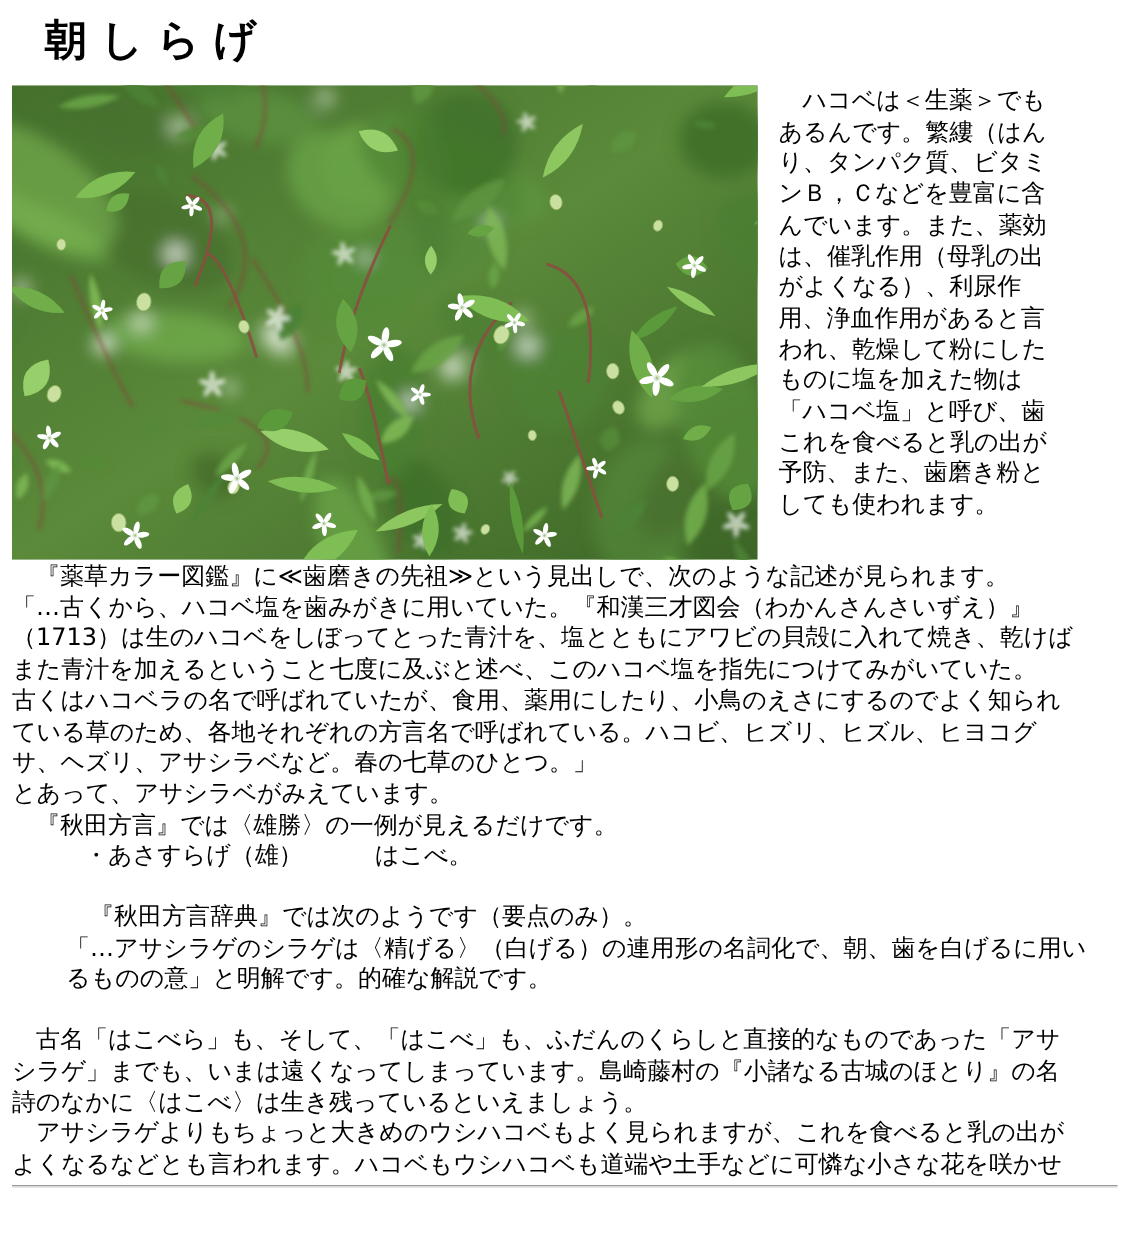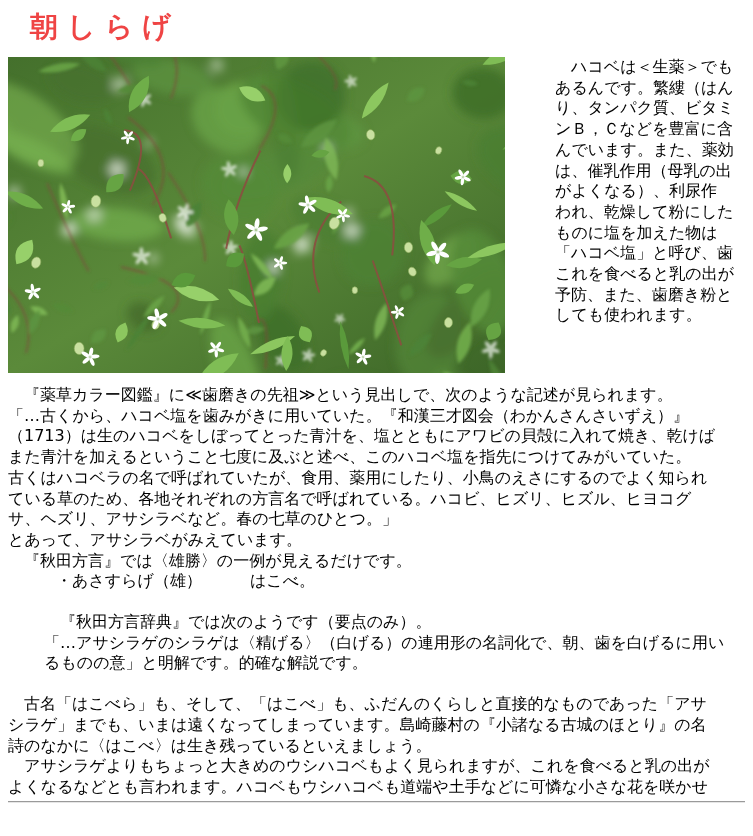--- a/index.html
+++ b/index.html
@@ -6,45 +6,45 @@
   body{
     width:753px;height:836px;box-sizing:border-box;
     padding:8px;background:#ffffff;color:#000;
     font-family:"DejaVu Sans",sans-serif;
     overflow:hidden;
   }
   .page-title{
     font-size:28px;font-weight:bold;letter-spacing:9px;
     line-height:34px;margin:2px 0 0 22px;white-space:pre;
   }
-  .photo-row{display:flex;margin-top:13px;gap:36px;}
+  .photo-row{display:flex;margin-top:13px;}
   .photo{
     width:497px;height:316px;flex:0 0 497px;overflow:hidden;
     background:#4c7a33;
   }
   .photo svg{display:block;}
   .intro-col{margin-left:14px;width:230px;}
   .tline{
     font-size:16px;line-height:20.7px;white-space:pre;
     letter-spacing:0;
   }
-  .block-zukan{margin-top:12px;}
+  .block-zukan{margin-top:1px;}
   .block-hogen{}
   .block-jiten{margin-top:20px;margin-left:36px;}
   .block-closing{margin-top:20px;}
   .bottom-rule{
     border:none;height:0;
     border-top:1px solid #9a9a9a;border-bottom:1px solid #e6e6e6;
     margin:3px 0 0 0;
   }
 </style>
 </head>
 <body>
 
-<div class="page-title" style="color: #ef4444;">朝しらげ</div>
+<div class="page-title" style="color: #000000;">朝しらげ</div>
 
 <div class="photo-row">
   <div class="photo" id="photo">
       <svg width="497" height="316" viewBox="0 0 497 316">
         <defs>
           <linearGradient id="bg" x1="0" y1="0" x2="1" y2="1">
             <stop offset="0" stop-color="#44702c"></stop>
             <stop offset="0.5" stop-color="#5b8a3a"></stop>
             <stop offset="1" stop-color="#3c6527"></stop>
           </linearGradient>
@@ -580,20 +580,21 @@
       </svg>
     </div>
   <div class="intro-col">
       <div class="tline">　ハコベは＜生薬＞でも</div>
       <div class="tline">あるんです。繁縷（はん</div>
       <div class="tline">り、タンパク質、ビタミ</div>
       <div class="tline">ンＢ，Ｃなどを豊富に含</div>
       <div class="tline">んでいます。また、薬効</div>
       <div class="tline">は、催乳作用（母乳の出</div>
       <div class="tline">がよくなる）、利尿作</div>
+      <div class="tline">用、浄血作用があると言</div>
       <div class="tline">われ、乾燥して粉にした</div>
       <div class="tline">ものに塩を加えた物は</div>
       <div class="tline">「ハコベ塩」と呼び、歯</div>
       <div class="tline">これを食べると乳の出が</div>
       <div class="tline">予防、また、歯磨き粉と</div>
       <div class="tline">しても使われます。</div>
     </div>
 </div>
 
 <div class="block-zukan">

